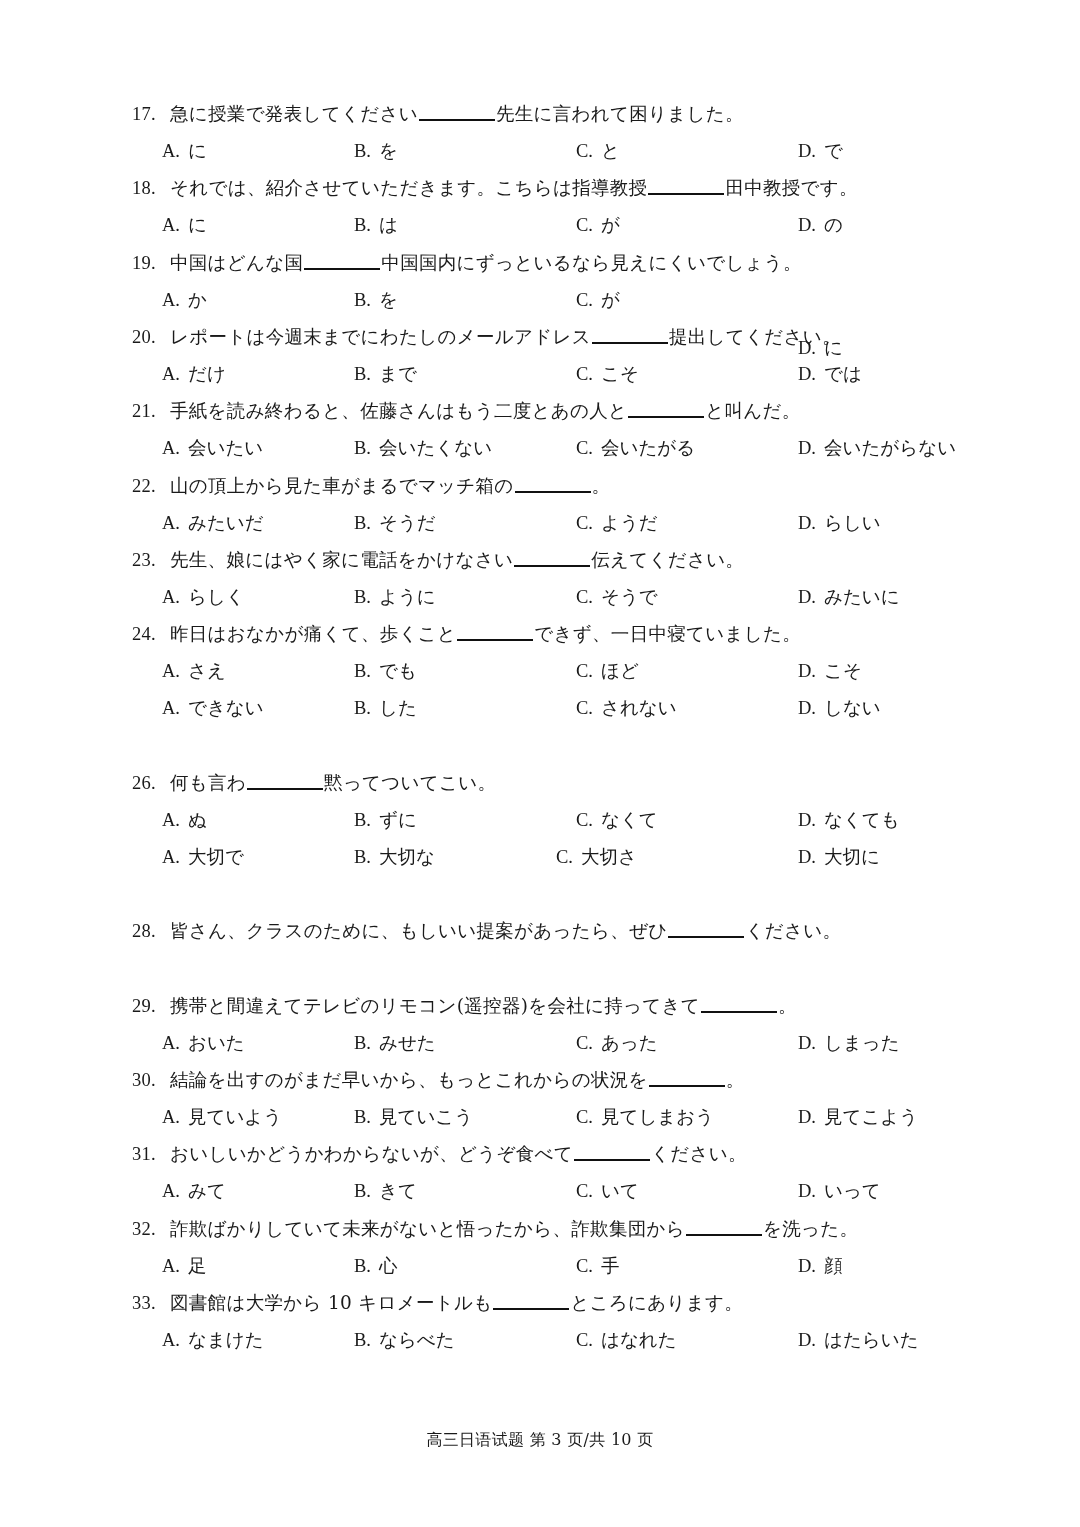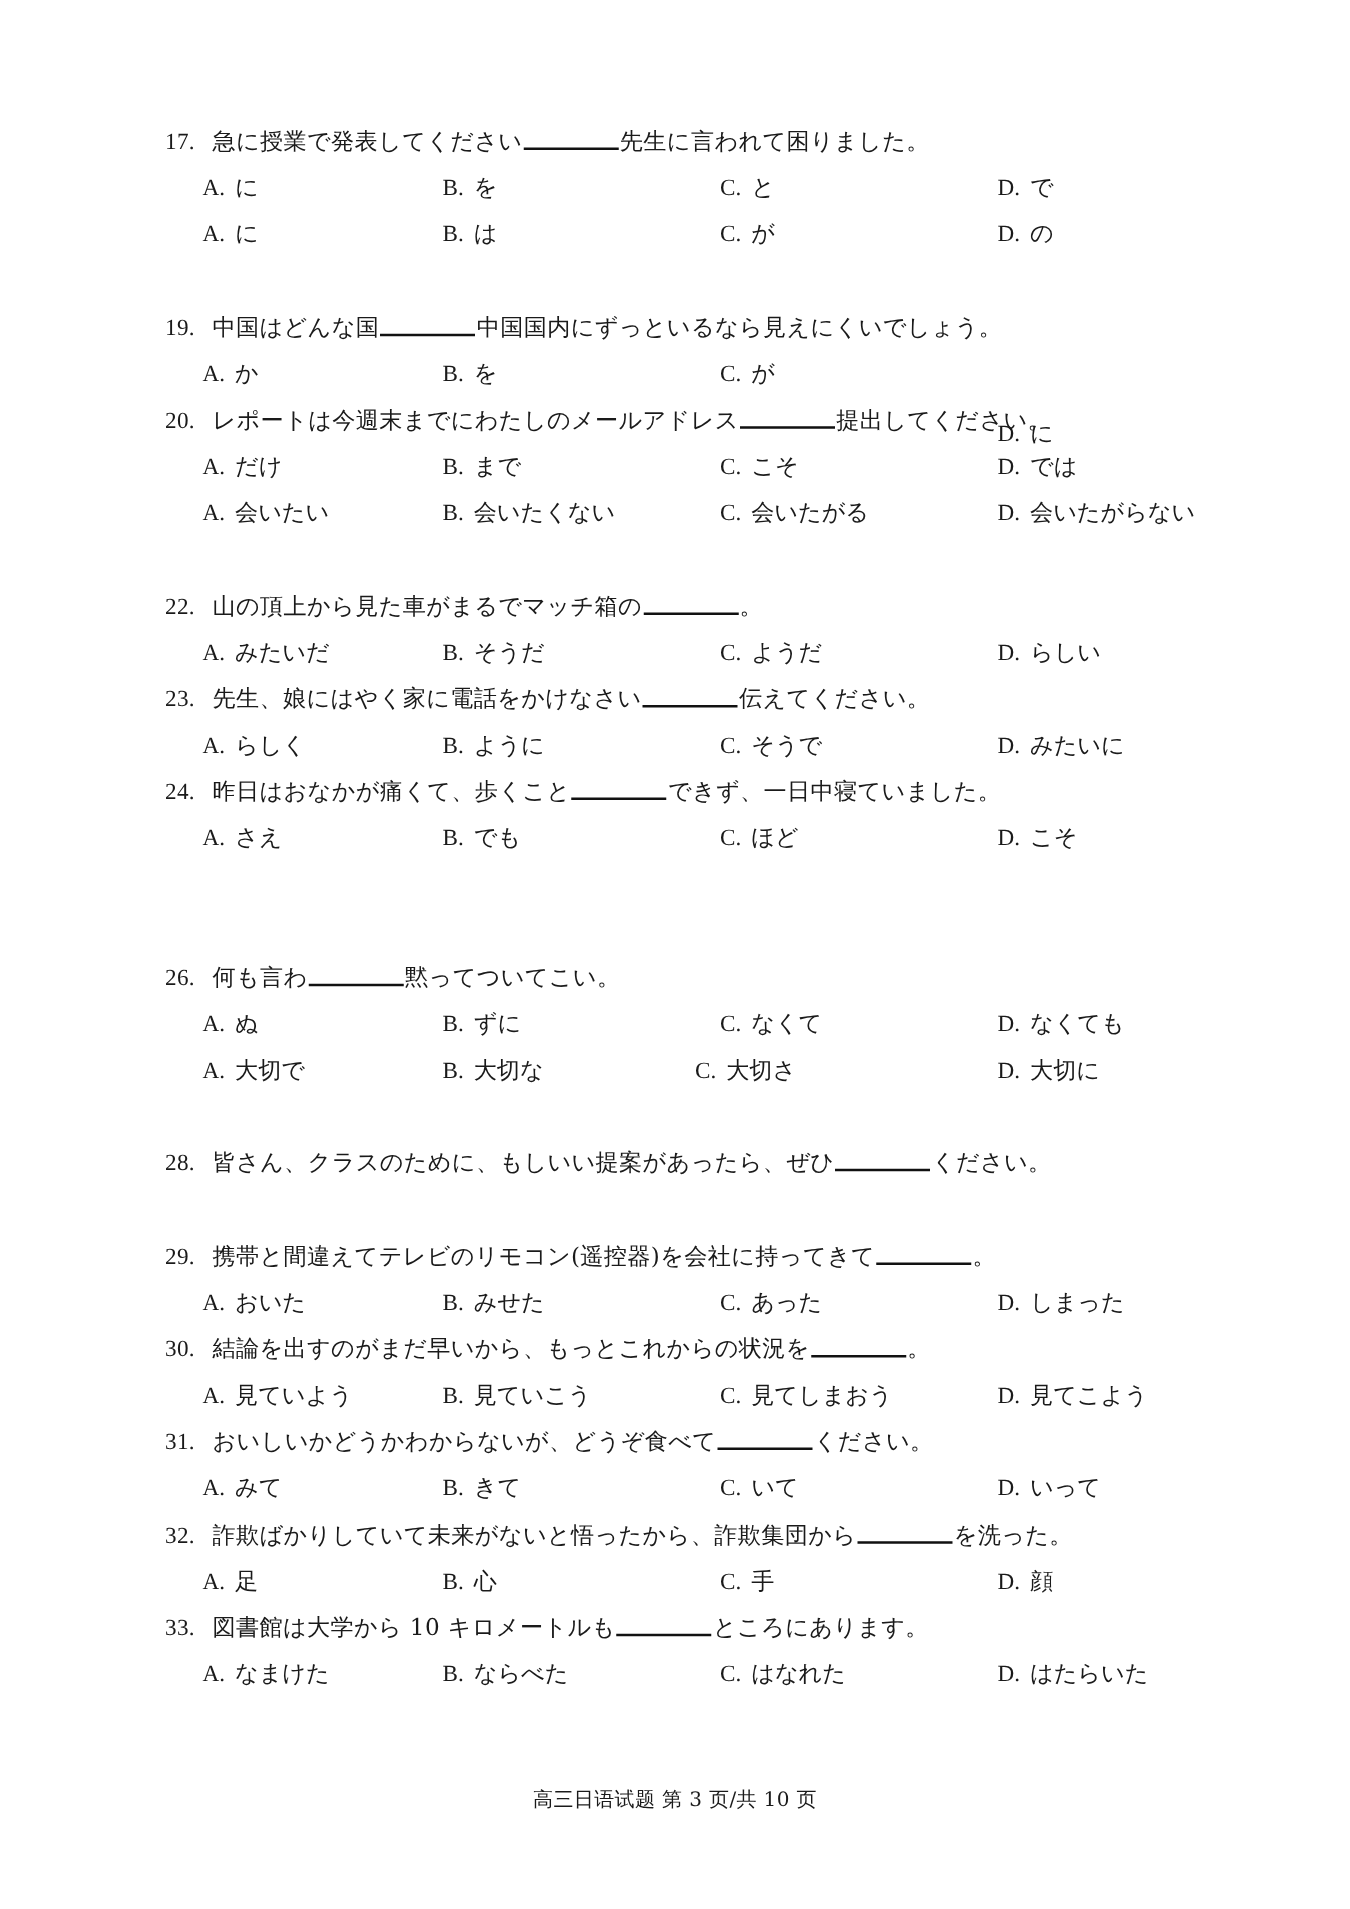--- a/index.html
+++ b/index.html
@@ -77,20 +77,21 @@
       <div class="q-block" style="top: 95px;">
         <div class="q-line"><span class="q-num">17.</span><span>急に授業で発表してください</span><span class="blank"></span><span>先生に言われて困りました。</span></div>
         <div class="opt-line">
           <span class="opt" style="left: 30px;"><span class="letter">A.</span><span>に</span></span>
           <span class="opt" style="left: 222px;"><span class="letter">B.</span><span>を</span></span>
           <span class="opt" style="left: 444px;"><span class="letter">C.</span><span>と</span></span>
           <span class="opt" style="left: 666px;"><span class="letter">D.</span><span>で</span></span>
         </div>
       </div>
       <div class="q-block" style="top: 169.3px;">
+        <div class="q-line"><span class="q-num">18.</span><span>それでは、紹介させていただきます。こちらは指導教授</span><span class="blank"></span><span>田中教授です。</span></div>
         <div class="opt-line">
           <span class="opt" style="left: 30px;"><span class="letter">A.</span><span>に</span></span>
           <span class="opt" style="left: 222px;"><span class="letter">B.</span><span>は</span></span>
           <span class="opt" style="left: 444px;"><span class="letter">C.</span><span>が</span></span>
           <span class="opt" style="left: 666px;"><span class="letter">D.</span><span>の</span></span>
         </div>
       </div>
       <div class="q-block" style="top: 243.6px;">
         <div class="q-line"><span class="q-num">19.</span><span>中国はどんな国</span><span class="blank"></span><span>中国国内にずっといるなら見えにくいでしょう。</span></div>
         <div class="opt-line">
@@ -103,20 +104,21 @@
       <div class="q-block" style="top: 317.9px;">
         <div class="q-line"><span class="q-num">20.</span><span>レポートは今週末までにわたしのメールアドレス</span><span class="blank"></span><span>提出してください。</span></div>
         <div class="opt-line">
           <span class="opt" style="left: 30px;"><span class="letter">A.</span><span>だけ</span></span>
           <span class="opt" style="left: 222px;"><span class="letter">B.</span><span>まで</span></span>
           <span class="opt" style="left: 444px;"><span class="letter">C.</span><span>こそ</span></span>
           <span class="opt" style="left: 666px;"><span class="letter">D.</span><span>では</span></span>
         </div>
       </div>
       <div class="q-block" style="top: 392.2px;">
+        <div class="q-line"><span class="q-num">21.</span><span>手紙を読み終わると、佐藤さんはもう二度とあの人と</span><span class="blank"></span><span>と叫んだ。</span></div>
         <div class="opt-line">
           <span class="opt" style="left: 30px;"><span class="letter">A.</span><span>会いたい</span></span>
           <span class="opt" style="left: 222px;"><span class="letter">B.</span><span>会いたくない</span></span>
           <span class="opt" style="left: 444px;"><span class="letter">C.</span><span>会いたがる</span></span>
           <span class="opt" style="left: 666px;"><span class="letter">D.</span><span>会いたがらない</span></span>
         </div>
       </div>
       <div class="q-block" style="top: 466.5px;">
         <div class="q-line"><span class="q-num">22.</span><span>山の頂上から見た車がまるでマッチ箱の</span><span class="blank"></span><span>。</span></div>
         <div class="opt-line">
@@ -138,20 +140,26 @@
       <div class="q-block" style="top: 615.1px;">
         <div class="q-line"><span class="q-num">24.</span><span>昨日はおなかが痛くて、歩くこと</span><span class="blank"></span><span>できず、一日中寝ていました。</span></div>
         <div class="opt-line">
           <span class="opt" style="left: 30px;"><span class="letter">A.</span><span>さえ</span></span>
           <span class="opt" style="left: 222px;"><span class="letter">B.</span><span>でも</span></span>
           <span class="opt" style="left: 444px;"><span class="letter">C.</span><span>ほど</span></span>
           <span class="opt" style="left: 666px;"><span class="letter">D.</span><span>こそ</span></span>
         </div>
       </div>
       <div class="q-block" style="top: 689.4px;">
+        <div class="opt-line">
+          <span class="opt" style="left: 30px;"><span class="letter">A.</span><span>できない</span></span>
+          <span class="opt" style="left: 222px;"><span class="letter">B.</span><span>した</span></span>
+          <span class="opt" style="left: 444px;"><span class="letter">C.</span><span>されない</span></span>
+          <span class="opt" style="left: 666px;"><span class="letter">D.</span><span>しない</span></span>
+        </div>
       </div>
       <div class="q-block" style="top: 763.7px;">
         <div class="q-line"><span class="q-num">26.</span><span>何も言わ</span><span class="blank"></span><span>黙ってついてこい。</span></div>
         <div class="opt-line">
           <span class="opt" style="left: 30px;"><span class="letter">A.</span><span>ぬ</span></span>
           <span class="opt" style="left: 222px;"><span class="letter">B.</span><span>ずに</span></span>
           <span class="opt" style="left: 444px;"><span class="letter">C.</span><span>なくて</span></span>
           <span class="opt" style="left: 666px;"><span class="letter">D.</span><span>なくても</span></span>
         </div>
       </div>

